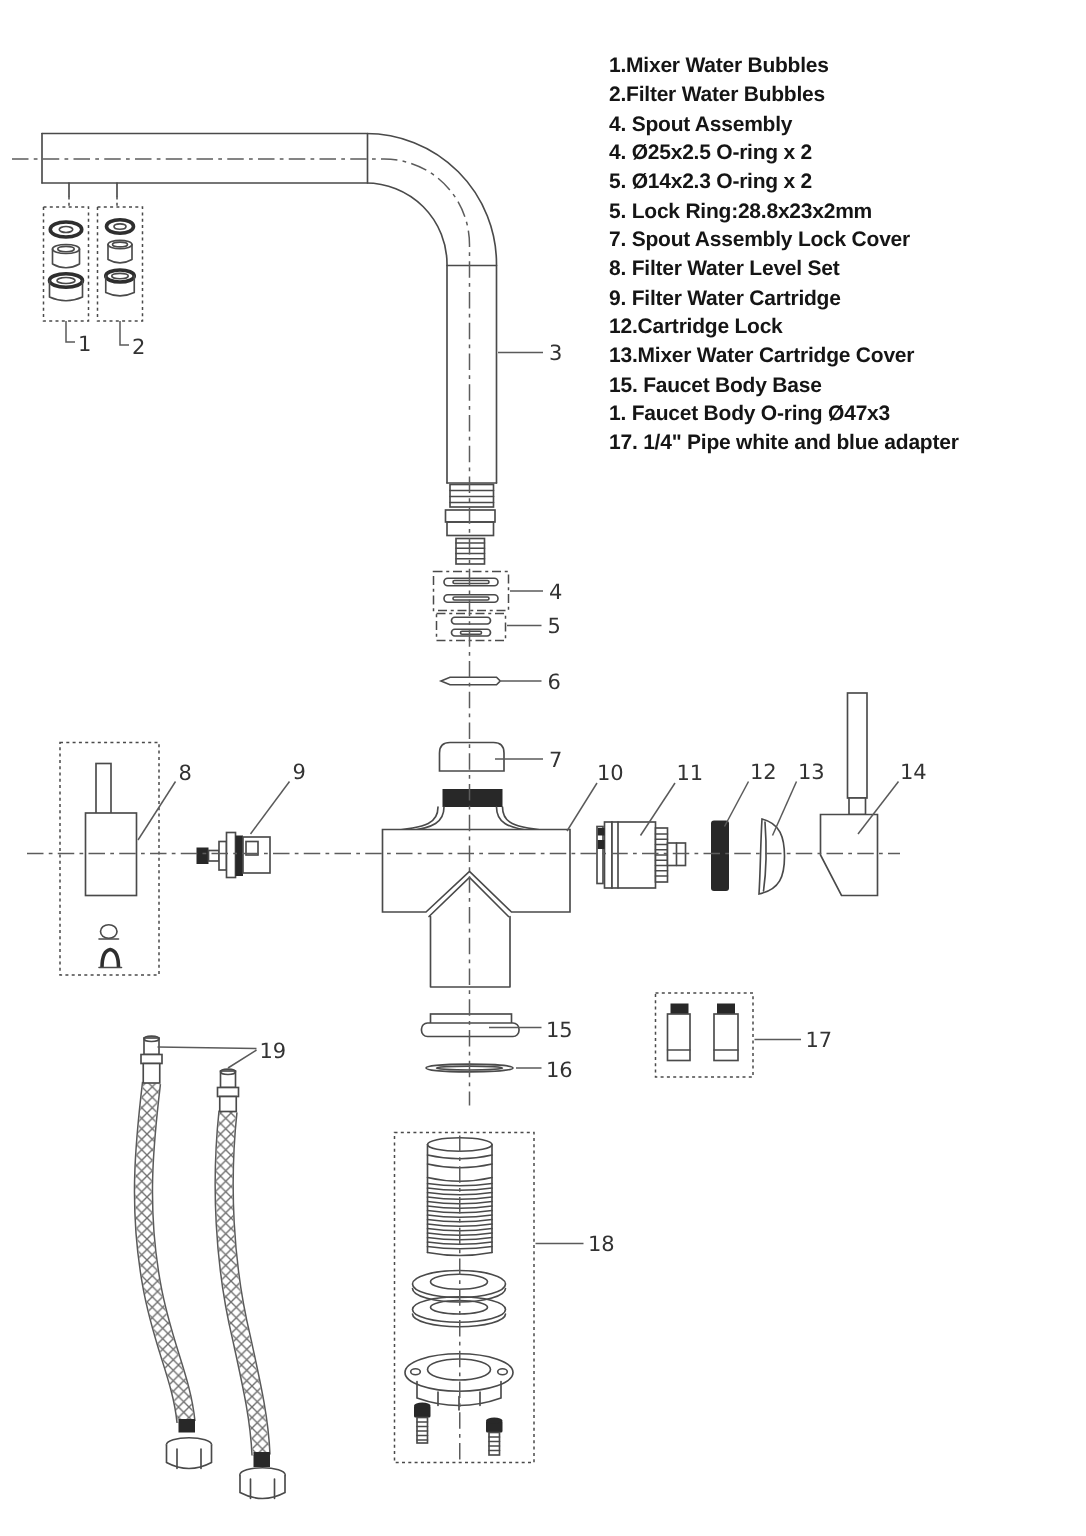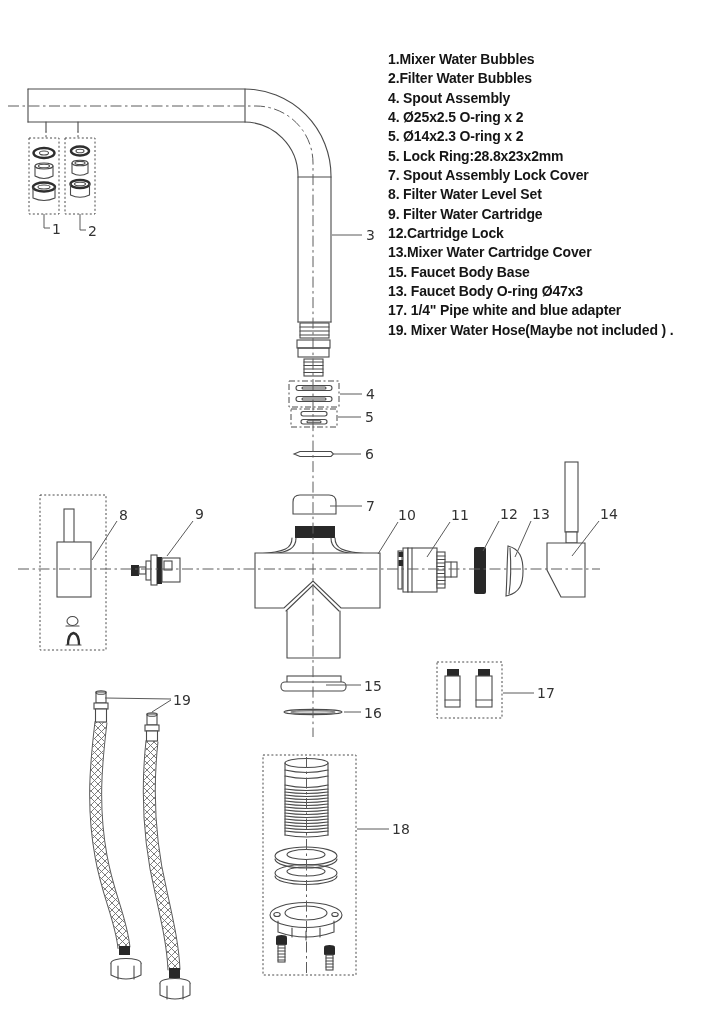--- a/index.html
+++ b/index.html
@@ -1,18 +1,18 @@
 <!DOCTYPE html>
 <html><head>
 <meta charset="utf-8">
 <style>
   html,body{margin:0;padding:0;background:#fff;}
   .page{position:relative;width:724px;height:1024px;background:#ffffff;overflow:hidden;
         font-family:"Liberation Sans",sans-serif;}
-  .parts-list{position:absolute;left:388px;top:34px;width:312px;margin-top:16px;}
+  .parts-list{position:absolute;left:406px;top:34px;width:312px;}
   .pl-line{font-size:14px;line-height:19.35px;font-weight:bold;color:#151515;
            white-space:nowrap;letter-spacing:-0.15px;}
   svg{position:absolute;left:0;top:0;}
   .ln{stroke:#4a4a4a;stroke-width:1.1;fill:none;stroke-linecap:round;}
   .fw{fill:#ffffff;stroke:#4a4a4a;stroke-width:1.1;}
   .dk{fill:#282828;stroke:none;}
   .thk{stroke:#2e2e2e;stroke-width:2.4;fill:none;}
   .cl{stroke:#5c5c5c;stroke-width:1;fill:none;stroke-dasharray:11 3.5 2.5 3.5;}
   .dot{stroke:#4a4a4a;stroke-width:1;fill:none;stroke-dasharray:2 2.2;}
   .dd{stroke:#4a4a4a;stroke-width:1;fill:none;stroke-dasharray:6 2.5 2 2.5;}
@@ -30,23 +30,22 @@
     <div class="pl-line">4. Spout Assembly</div>
     <div class="pl-line">4. Ø25x2.5 O-ring x 2</div>
     <div class="pl-line">5. Ø14x2.3 O-ring x 2</div>
     <div class="pl-line">5. Lock Ring:28.8x23x2mm</div>
     <div class="pl-line">7. Spout Assembly Lock Cover</div>
     <div class="pl-line">8. Filter Water Level Set</div>
     <div class="pl-line">9. Filter Water Cartridge</div>
     <div class="pl-line">12.Cartridge Lock</div>
     <div class="pl-line">13.Mixer Water Cartridge Cover</div>
     <div class="pl-line">15. Faucet Body Base</div>
-    <div class="pl-line">13. Faucet Body O-ring Ø47x3</div>
+    <div class="pl-line">1. Faucet Body O-ring Ø47x3</div>
     <div class="pl-line">17. 1/4" Pipe white and blue adapter</div>
-    <div class="pl-line">19. Mixer Water Hose(Maybe not included ) .</div>
   </div>
 
   <svg width="724" height="1024" viewBox="0 0 724 1024">
     <defs>
       <pattern id="braid" width="7" height="7" patternUnits="userSpaceOnUse">
         <path d="M0,7 L7,0 M0,0 L7,7" stroke="#6f6f6f" stroke-width="0.9" fill="none"></path>
       </pattern>
     </defs>
 
     <g>

